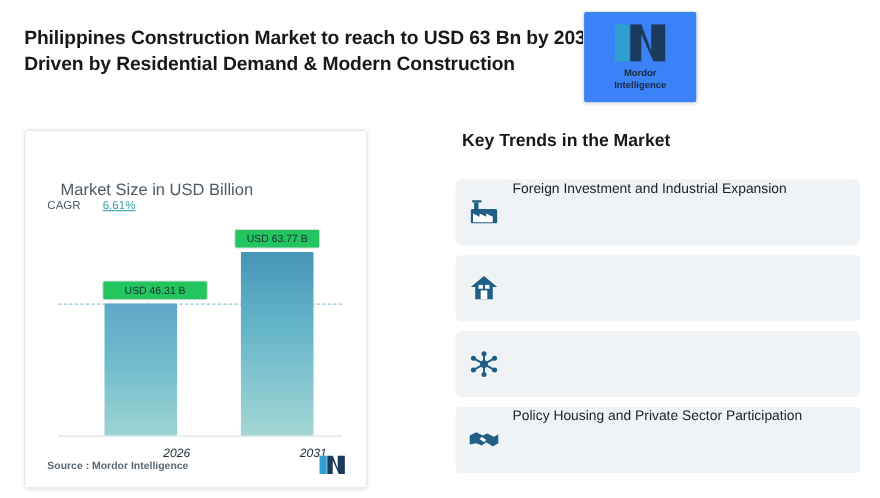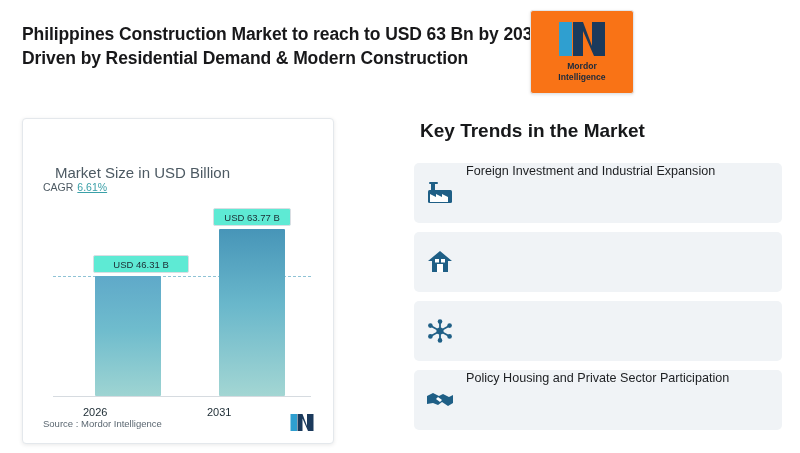--- a/index.html
+++ b/index.html
@@ -15,21 +15,21 @@
   .header {
     position: absolute; left: 0; top: 0; width: 652px; height: 104px;
   }
   .headline {
     position: absolute; left: 22px; top: 22px; width: 640px;
     font-size: 17.5px; font-weight: bold; color: #18181a;
     line-height: 1.38; letter-spacing: -0.1px;
   }
   .logo-box {
     position: absolute; right: 18px; top: 10px;
-    width: 104px; height: 84px; background: #f97316;
+    width: 104px; height: 84px; background: #3b82f6;
     border: 1px solid #e2e6ea; border-radius: 3px;
     box-shadow: 0 1px 3px rgba(0,0,0,0.10);
     display: flex; flex-direction: column; align-items: center; justify-content: center;
   }
   .logo-mark { width: 46px; height: 34px; display: block; }
   .logo-text {
     margin-top: 5px; text-align: center;
     font-size: 8.6px; font-weight: bold; color: #1b2a3d; line-height: 1.25;
   }
 
@@ -45,72 +45,72 @@
     font-size: 13.5px; font-weight: bold; color: #16262f;
   }
   .chart-sub {
     position: absolute; left: 32px; top: 45px;
     font-size: 15px; color: #4d5a63;
   }
   .cagr-row {
     position: absolute; left: 20px; top: 62px;
     font-size: 10.5px; color: #4d5a63;
   }
-  .cagr-val { color: #3aa0a8; font-weight: normal; margin-left: 4px; text-decoration: underline; }
+  .cagr-val { color: #3aa0a8; font-weight: normal; margin-left: 20px; text-decoration: underline; }
 
   .plot { position: absolute; left: 0; top: 0; width: 312px; height: 326px; }
 
   .bar {
     position: absolute; border-radius: 1px;
   }
   .bar-2026 {
     left: 72px; width: 66px; top: 157px; height: 120px;
     background: linear-gradient(180deg, #5fa9c9 0%, #6fbccd 45%, #9ed4d2 100%);
   }
   .bar-2031 {
     left: 196px; width: 66px; top: 110px; height: 167px;
     background: linear-gradient(180deg, #4795b8 0%, #69b7cb 45%, #a3d6d3 100%);
   }
   .bar-label {
     position: absolute; height: 18px; padding: 0 6px;
-    background: #5eead4; border: 1px solid #d9dee3; border-radius: 2px;
+    background: #22c55e; border: 1px solid #d9dee3; border-radius: 2px;
     font-size: 9.5px; color: #1c2b33; display: flex; align-items: center;
     justify-content: center; white-space: nowrap;
   }
   .lab-2026 { left: 70px; top: 136px; width: 96px; }
   .lab-2031 { left: 190px; top: 89px; width: 78px; }
 
   .axis-line {
     position: absolute; left: 30px; top: 277px; width: 258px; height: 1px;
     background: #d6dbe0;
   }
   .dash-line {
     position: absolute; left: 30px; top: 157px; width: 258px; height: 0;
     border-top: 1px dashed #8fc3d6;
   }
   .tick {
-    position: absolute; top: 287px; width: 90px; text-align: left;
-    font-size: 11px; color: #1c2b33;
+    position: absolute; top: 287px; width: 90px; text-align: right;
+    font-size: 11px; color: #1c2b33; font-style: italic;
   }
   .tick-2026 { left: 60px; }
   .tick-2031 { left: 184px; }
 
   .source {
     position: absolute; left: 20px; bottom: 14px;
-    font-size: 9.5px; color: #5b6771;
+    font-size: 9.5px; color: #5b6771; font-weight: bold;
   }
   .source-logo {
     position: absolute; right: 18px; bottom: 12px;
     width: 26px; height: 17px;
   }
 
   
   .trends-title {
     position: absolute; left: 420px; top: 120px;
-    font-size: 19px; font-weight: bold; color: #17181a;
+    font-size: 16px; font-weight: bold; color: #17181a;
   }
   .trend-list {
     position: absolute; left: 414px; top: 163px; width: 368px;
   }
   .trend-item {
     position: relative; display: flex; align-items: flex-start;
     height: 60px; margin-bottom: 9px;
     background: #f0f3f6; border-radius: 5px;
   }
   .trend-icon {

